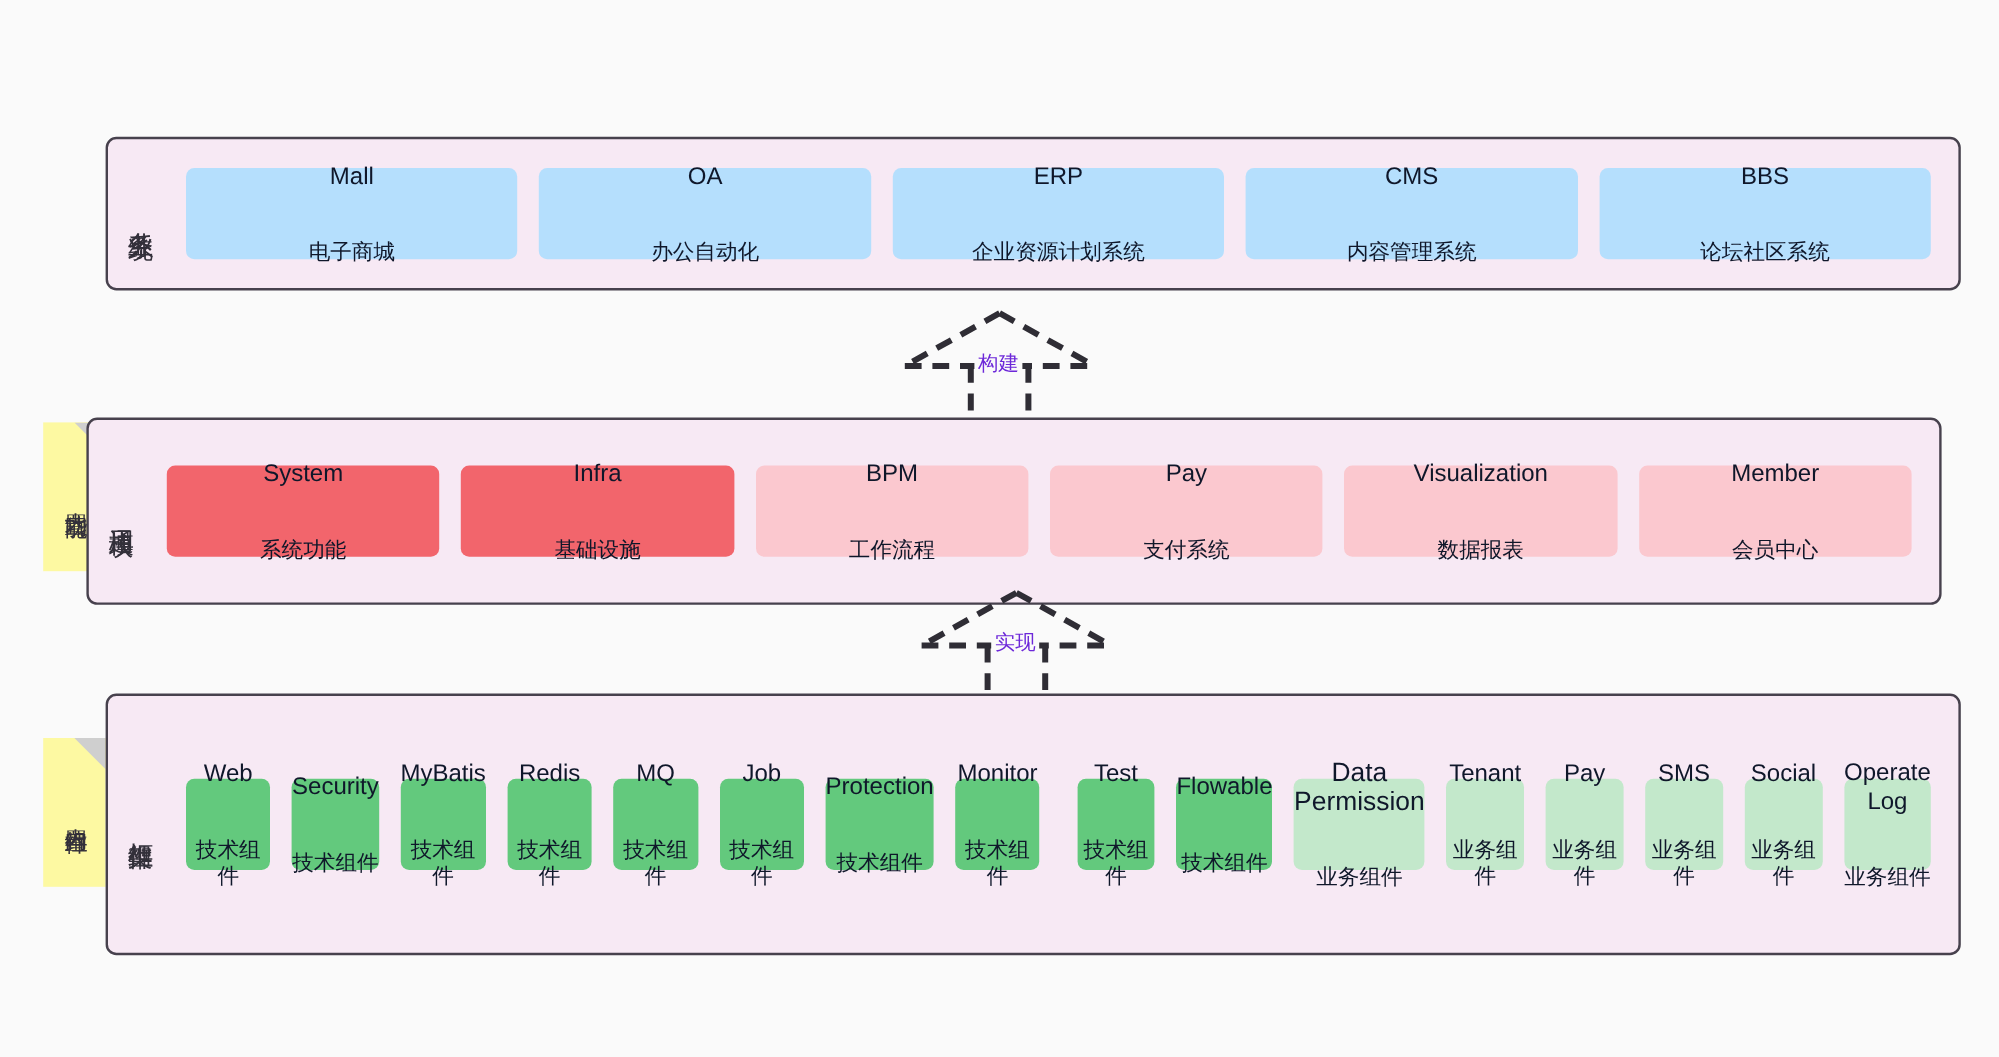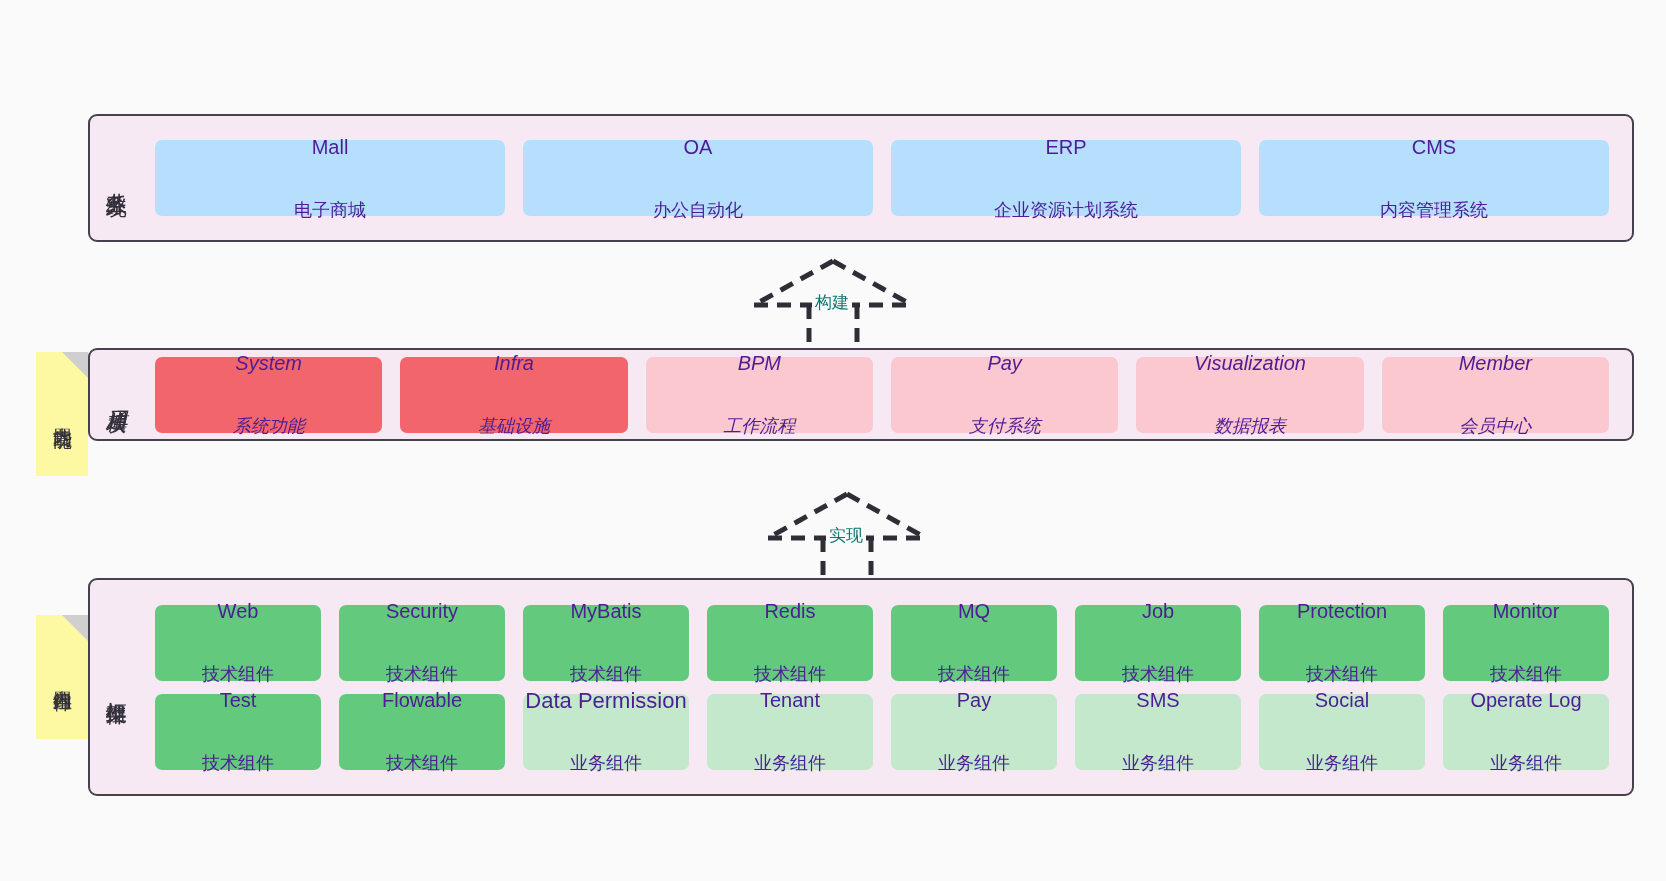--- a/index.html
+++ b/index.html
@@ -46,21 +46,21 @@
 
   .layer-body {
     flex: 1;
     display: flex;
     align-items: center;
     padding: 0 14px 0 4px;
     gap: 0;
   }
 
   .layer-body.two-rows {
-    flex-direction: column;
+    flex-direction: row;
     justify-content: center;
     gap: 13px;
     padding: 14px 14px 14px 4px;
   }
 
   .row {
     display: flex;
     width: 100%;
     gap: 0;
   }
@@ -70,42 +70,42 @@
     flex: 1;
     margin: 0 9px;
     height: 76px;
     border-radius: 7px;
     display: flex;
     flex-direction: column;
     align-items: center;
     justify-content: center;
     text-align: center;
     line-height: 1.24;
-    color: #4c1d95;
+    color: #0f172a;
     user-select: none;
   }
 
   .box .en { font-size: 20px; }
   .box .cn { font-size: 18px; margin-top: 39px; }
 
   .box.small-wrap .en {
     font-size: 22px;
     line-height: 1.12;
   }
 
   
   .fill-blue        { background: #b5dffd; }
   .fill-red-strong  { background: #f2656c; }
   .fill-red-light   { background: #fbc8cf; }
   .fill-green-strong{ background: #63c97d; }
   .fill-green-light { background: #c3e8cb; }
 
   
   #layer-business   { left: 88px;  top: 114px; width: 1546px; height: 128px; }
-  #layer-modules    { left: 88px;  top: 348px; width: 1546px; height: 93px; font-style: italic; }
+  #layer-modules    { left: 72px;  top: 348px; width: 1546px; height: 156px; }
   #layer-framework  { left: 88px;  top: 578px; width: 1546px; height: 218px; }
 
   
   .sticky {
     position: absolute;
     width: 52px;
     background: #fdf9a2;
     display: flex;
     align-items: center;
     justify-content: center;
@@ -130,21 +130,21 @@
   #sticky-framework { left: 36px; top: 615px; height: 124px; }
 
   
   .arrow {
     position: absolute;
     pointer-events: none;
   }
   .arrow-label {
     position: absolute;
     font-size: 17px;
-    color: #0f766e;
+    color: #6d28d9;
     background: #fafafa;
     padding: 0 3px;
     user-select: none;
     white-space: nowrap;
   }
   #arrow-build { left: 748px; top: 255px; width: 170px; height: 98px; }
   #arrow-build-label { left: 812px; top: 291px; }
   #arrow-impl  { left: 762px; top: 488px; width: 170px; height: 98px; }
   #arrow-impl-label  { left: 826px; top: 524px; }
 </style>
@@ -171,20 +171,24 @@
         <span class="en">ERP</span>
         <span class="cn">企业资源计划系统</span>
       </div>
 
 
       <div class="box fill-blue">
         <span class="en">CMS</span>
         <span class="cn">内容管理系统</span>
       </div>
 
+      <div class="box fill-blue">
+        <span class="en">BBS</span>
+        <span class="cn">论坛社区系统</span>
+      </div>
 
     </div>
   </div>
 
   <svg class="arrow" id="arrow-build" viewBox="0 0 170 98">
     <path d="M 85 6 L 6 50" fill="none" stroke="#2f2d35" stroke-width="5" stroke-dasharray="14 9"></path>
     <path d="M 85 6 L 164 50" fill="none" stroke="#2f2d35" stroke-width="5" stroke-dasharray="14 9"></path>
     <path d="M 6 50 L 164 50" fill="none" stroke="#2f2d35" stroke-width="5" stroke-dasharray="14 9"></path>
     <path d="M 61 50 L 61 96" fill="none" stroke="#2f2d35" stroke-width="5" stroke-dasharray="14 9"></path>
     <path d="M 109 50 L 109 96" fill="none" stroke="#2f2d35" stroke-width="5" stroke-dasharray="14 9"></path>

